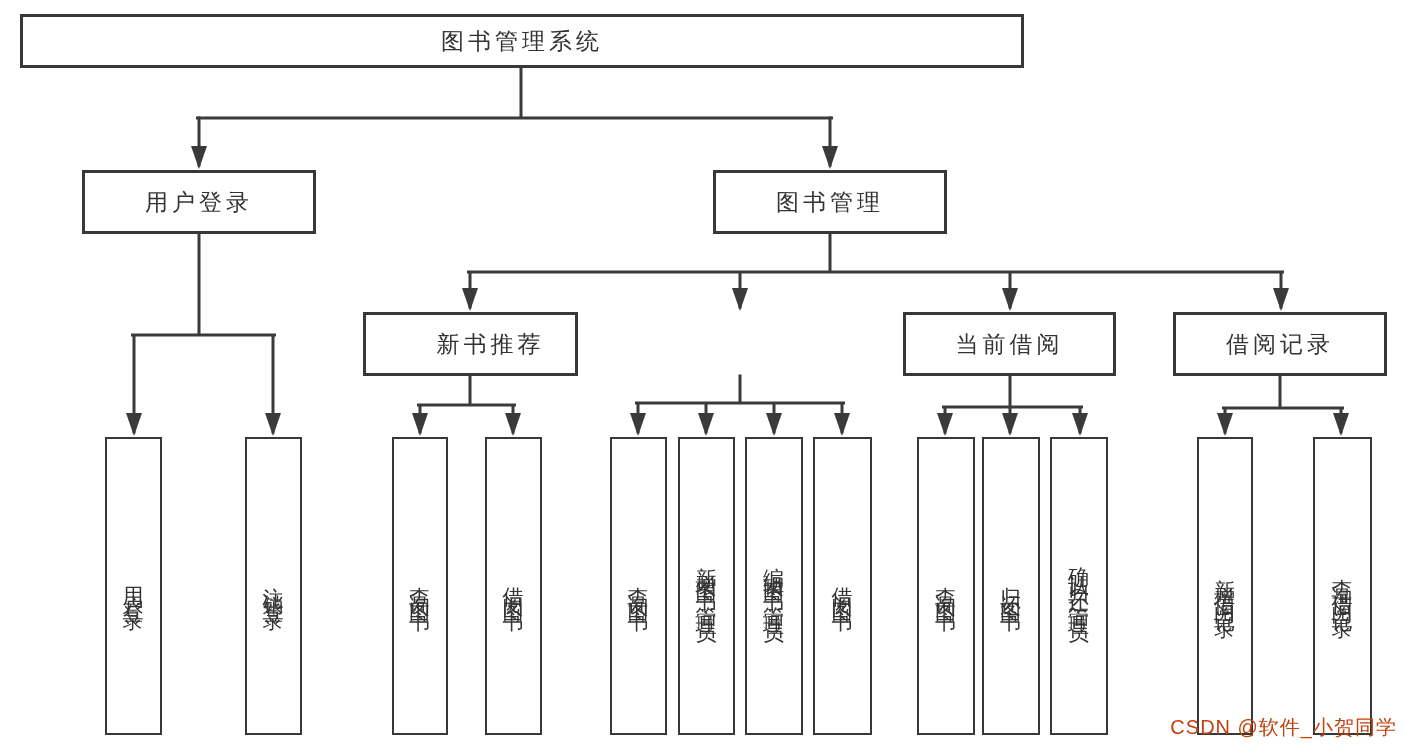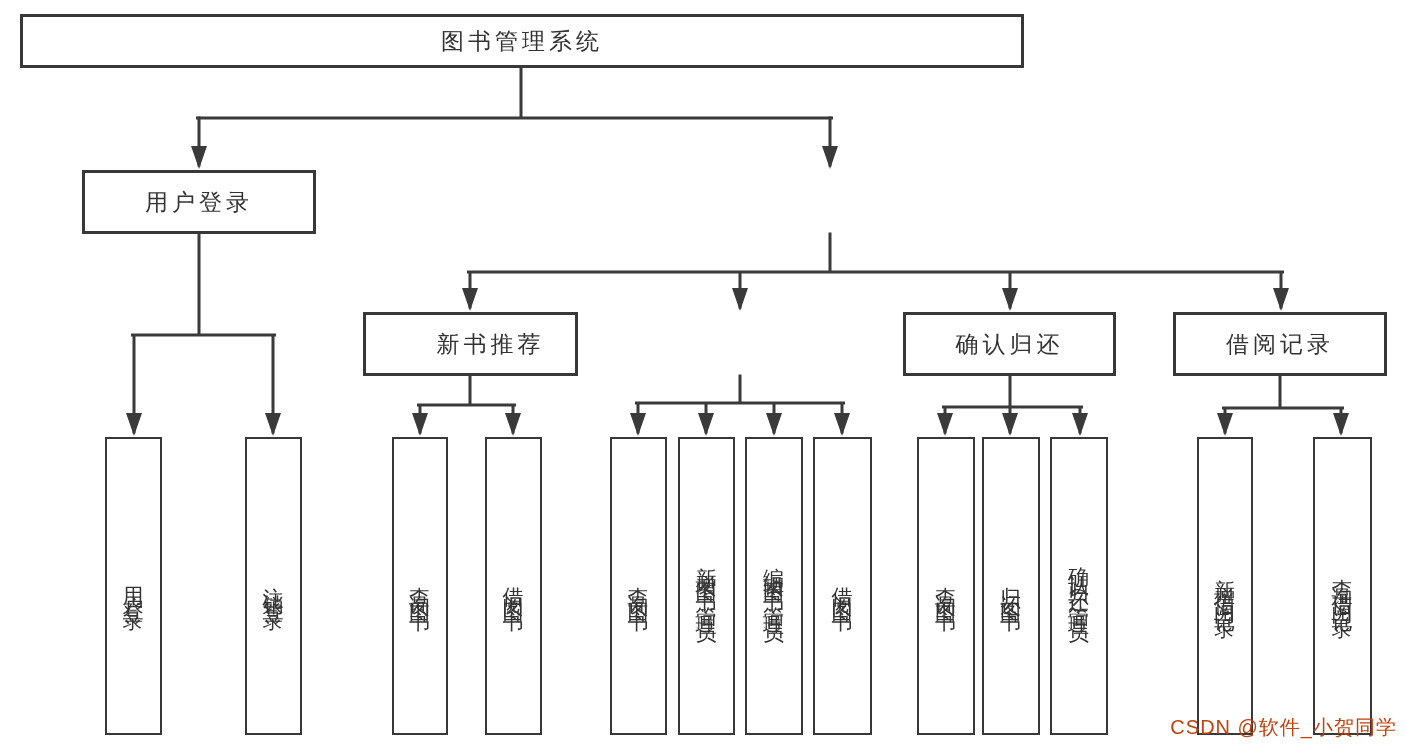--- a/index.html
+++ b/index.html
@@ -117,26 +117,29 @@
     </g>
   </svg>
 
   <div class="box hbox" id="n-root">
     <span class="hlabel">图书管理系统</span>
   </div>
 
   <div class="box hbox" id="n-user-login">
     <span class="hlabel">用户登录</span>
   </div>
+  <div class="box hbox" id="n-book-mgmt">
+    <span class="hlabel">图书管理</span>
+  </div>
 
   <div class="box hbox" id="n-new-book">
     <span class="hlabel">新书推荐</span>
   </div>
   <div class="box hbox" id="n-current-borrow">
-    <span class="hlabel">确认归还</span>
+    <span class="hlabel">当前借阅</span>
   </div>
   <div class="box hbox" id="n-borrow-record">
     <span class="hlabel">借阅记录</span>
   </div>
 
   <div class="box vbox leaf" id="l-user-login">
     <span class="vlabel">用户登录</span>
   </div>
   <div class="box vbox leaf" id="l-logout">
     <span class="vlabel">注销登录</span>

